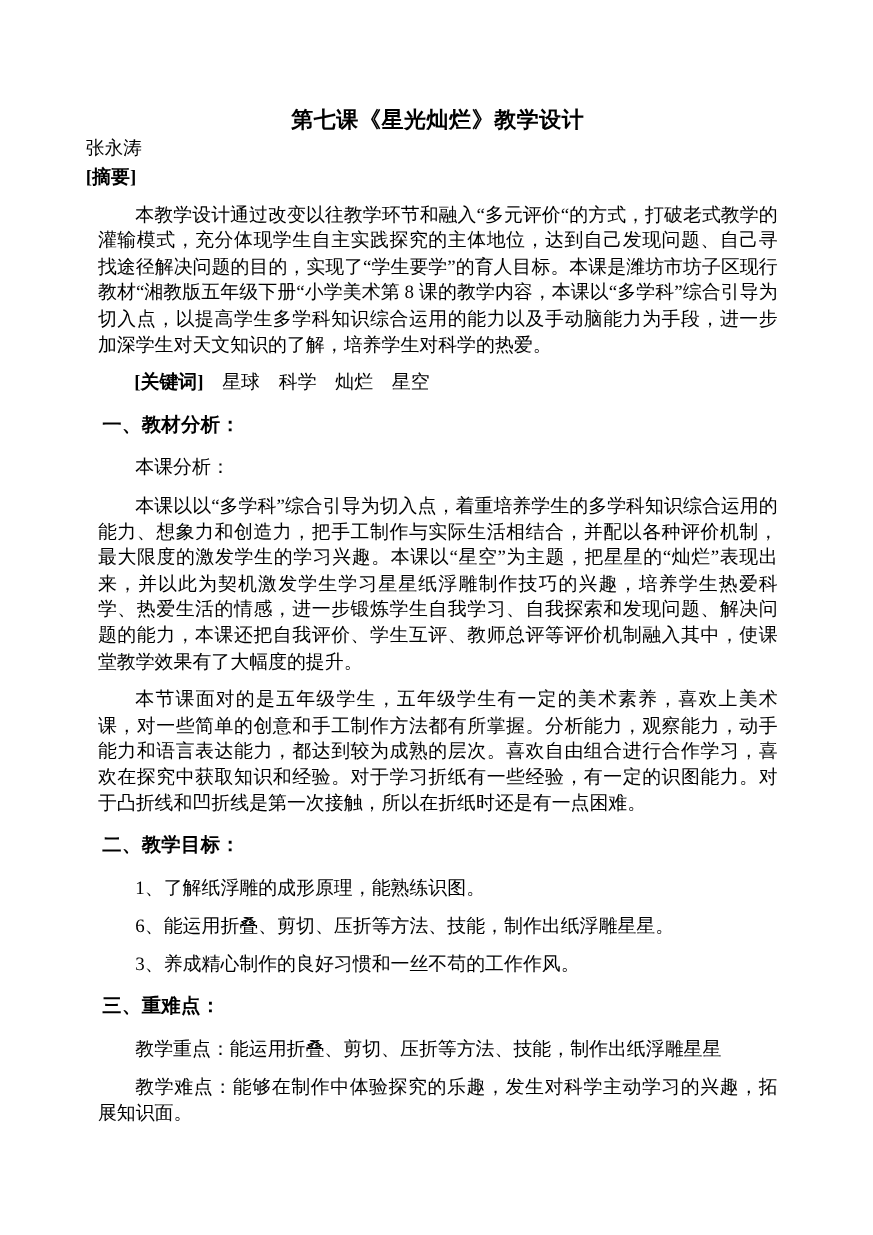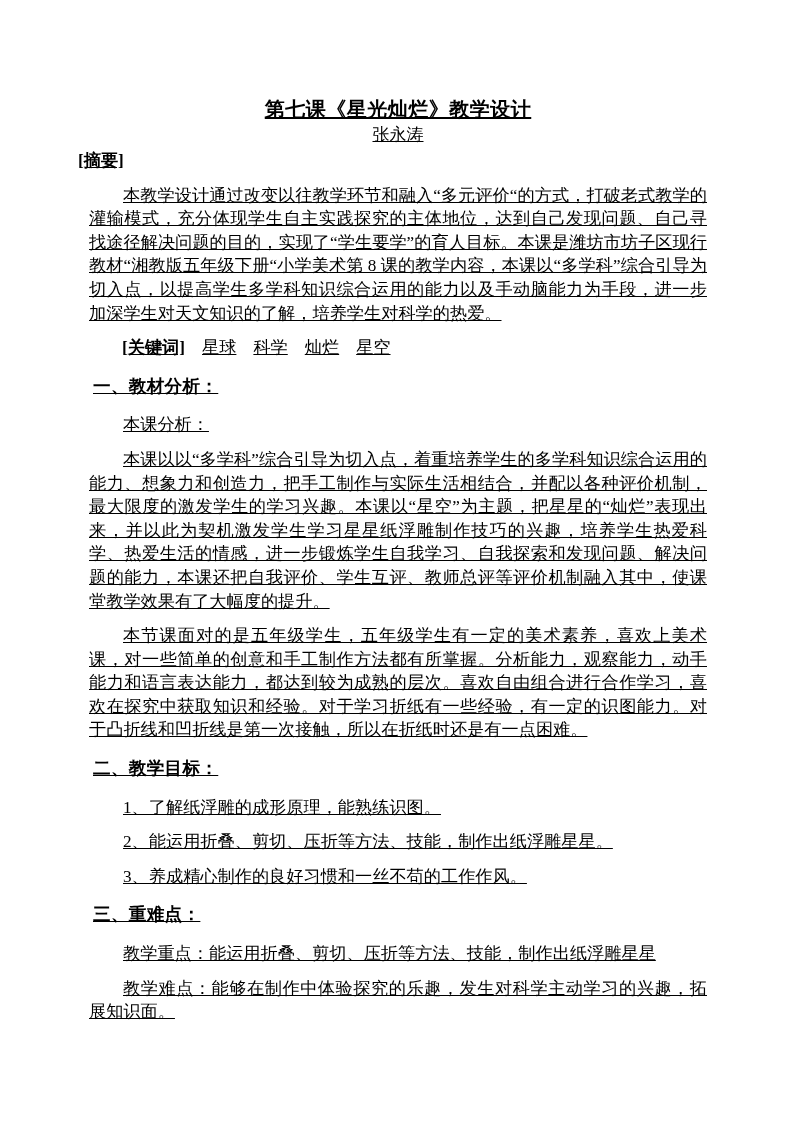--- a/index.html
+++ b/index.html
@@ -14,32 +14,30 @@
     font-family: "Liberation Serif", "DejaVu Serif", serif;
     color: #000000;
   }
   .page {
     position: relative;
     width: 794px;
     height: 1040px;
     background: #ffffff;
     box-sizing: border-box;
     padding: 96px 76px 60px 78px;
-    text-decoration: underline;
   }
   .doc-title {
     text-align: center;
     font-size: 20px;
     font-weight: bold;
     line-height: 26px;
     letter-spacing: 0.5px;
     margin: 0 0 0 0;
   }
   .doc-author {
-    text-align: center;
     font-size: 17px;
     font-weight: normal;
     line-height: 25px;
     margin: 0 0 2px 0;
   }
   .block {
     font-size: 17.2px;
     line-height: 23.6px;
     text-align: justify;
     text-justify: inter-ideograph;
@@ -96,20 +94,20 @@
     <span class="kw-label">[关键词]</span><span class="sp"></span><span class="kw-item">星球</span><span class="sp"></span><span class="kw-item">科学</span><span class="sp"></span><span class="kw-item">灿烂</span><span class="sp"></span><span class="kw-item">星空</span>
   </div>
 
   <div class="heading">一、教材分析：</div>
   <div class="block indent1">本课分析：</div>
   <div class="block flow">本课以以“多学科”综合引导为切入点，着重培养学生的多学科知识综合运用的能力、想象力和创造力，把手工制作与实际生活相结合，并配以各种评价机制，最大限度的激发学生的学习兴趣。本课以“星空”为主题，把星星的“灿烂”表现出来，并以此为契机激发学生学习星星纸浮雕制作技巧的兴趣，培养学生热爱科学、热爱生活的情感，进一步锻炼学生自我学习、自我探索和发现问题、解决问题的能力，本课还把自我评价、学生互评、教师总评等评价机制融入其中，使课堂教学效果有了大幅度的提升。</div>
   <div class="block flow">本节课面对的是五年级学生，五年级学生有一定的美术素养，喜欢上美术课，对一些简单的创意和手工制作方法都有所掌握。分析能力，观察能力，动手能力和语言表达能力，都达到较为成熟的层次。喜欢自由组合进行合作学习，喜欢在探究中获取知识和经验。对于学习折纸有一些经验，有一定的识图能力。对于凸折线和凹折线是第一次接触，所以在折纸时还是有一点困难。</div>
 
   <div class="heading">二、教学目标：</div>
   <div class="block indent1">1、了解纸浮雕的成形原理，能熟练识图。</div>
-  <div class="block indent1">2、能运用折叠、剪切、压折等方法、技能，制作出纸浮雕星星。</div>
+  <div class="block indent1">6、能运用折叠、剪切、压折等方法、技能，制作出纸浮雕星星。</div>
   <div class="block indent1">3、养成精心制作的良好习惯和一丝不苟的工作作风。</div>
 
   <div class="heading">三、重难点：</div>
   <div class="block flow">教学重点：能运用折叠、剪切、压折等方法、技能，制作出纸浮雕星星</div>
   <div class="block flow">教学难点：能够在制作中体验探究的乐趣，发生对科学主动学习的兴趣，拓展知识面。</div>
 
 </div>
 
 </body></html>

